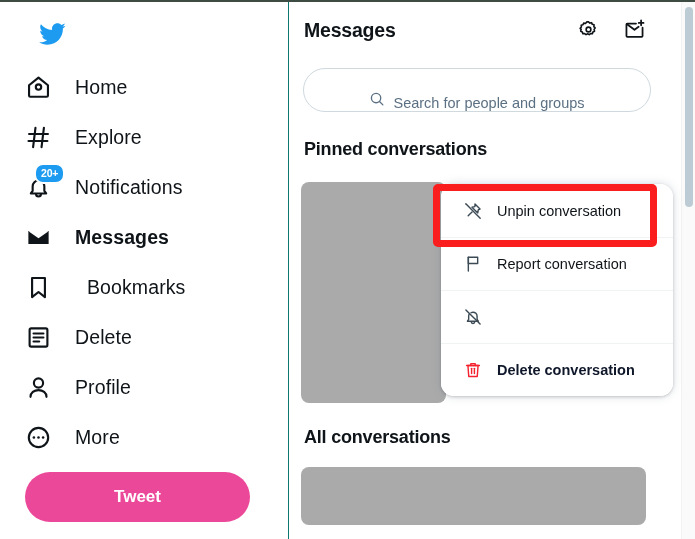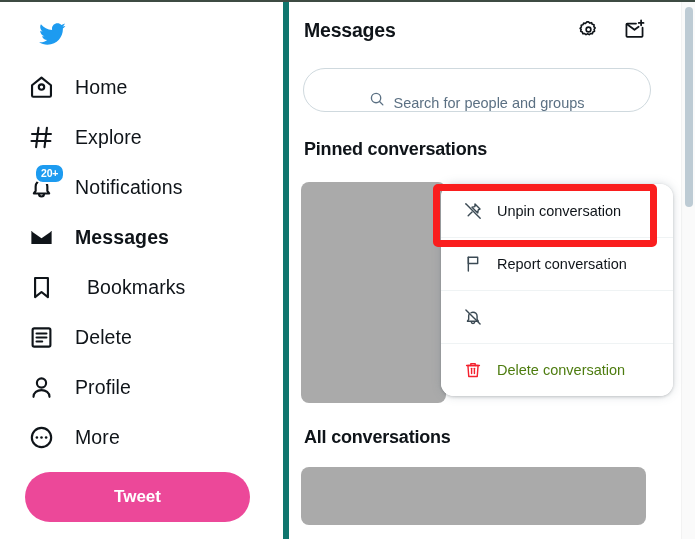--- a/index.html
+++ b/index.html
@@ -13,39 +13,39 @@
     position:relative;
     width:695px; height:539px;
     border-top:2px solid #3d4b43;
     background:#ffffff;
   }
 
   
   #sidebar {
     position:absolute; left:0; top:0;
     width:289px; height:537px;
-    border-right:6px solid #0f766e;
+    border-right:1px solid #0f766e;
     background:#fff;
     padding-left:28px;
   }
   .logo {
     position:absolute; left:30px; top:10px;
     width:44px; height:44px;
     display:flex; align-items:center; justify-content:center;
     border-radius:50%;
   }
   .nav-item {
     position:absolute; left:25px;
     display:flex; align-items:center;
     height:50px;
     cursor:pointer;
   }
   .nav-icon {
     width:30px; height:30px;
-    display:flex; align-items:center; justify-content:flex-end;
+    display:flex; align-items:center; justify-content:flex-start;
     position:relative;
     flex:0 0 auto;
   }
   .nav-label {
     margin-left:20px;
     font-size:19.5px;
     color:#0f1419;
     letter-spacing:0.1px;
     white-space:nowrap;
   }
@@ -171,21 +171,21 @@
     width:21px; height:21px;
     display:flex; align-items:center; justify-content:center;
     flex:0 0 auto;
   }
   .menu-label {
     margin-left:14px;
     font-size:14.5px;
     color:#0f1419;
     white-space:nowrap;
   }
-  .menu-item.danger .menu-label { color:#4d7c0f; font-weight:normal; }
+  .menu-item.danger .menu-label { color:#0f172a; font-weight:bold; }
 
   #highlight-box {
     position:absolute;
     left:143px; top:182px;
     width:224px; height:63px;
     border:7px solid #fa1e1e;
     border-radius:5px;
     pointer-events:none;
     z-index:6;
     background:transparent;

